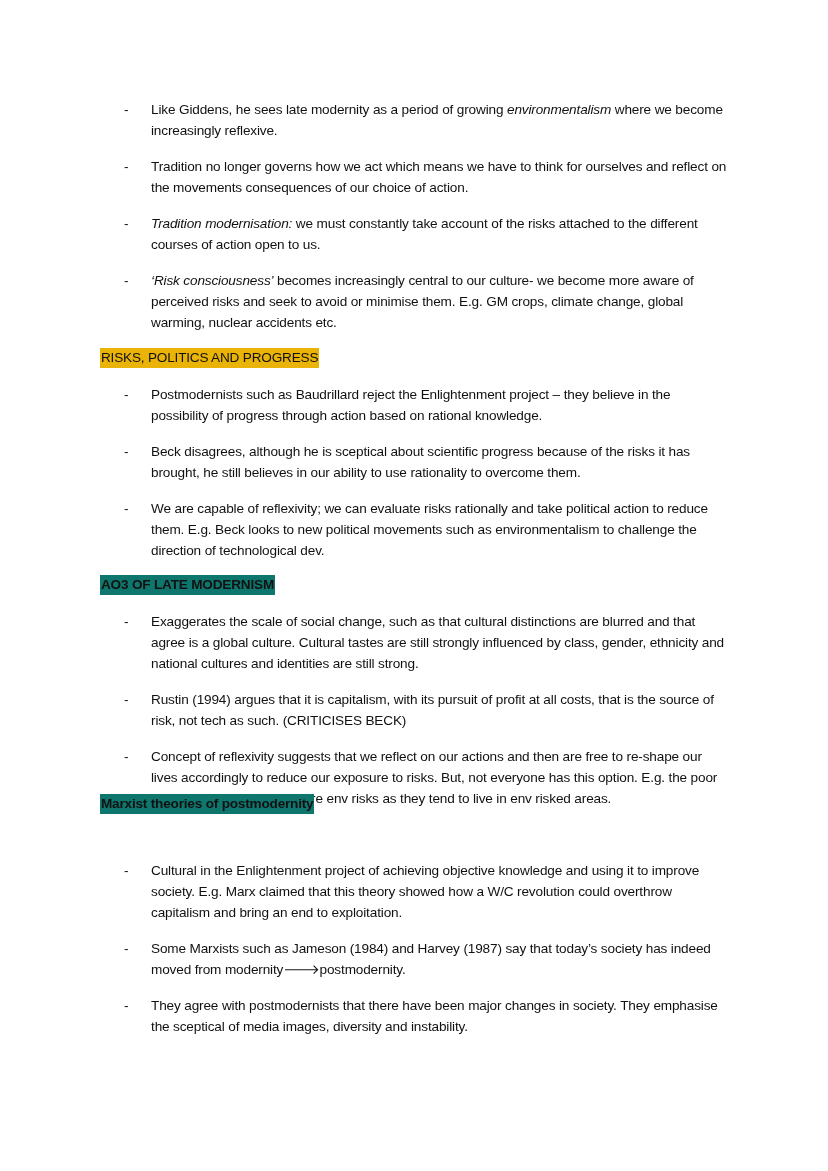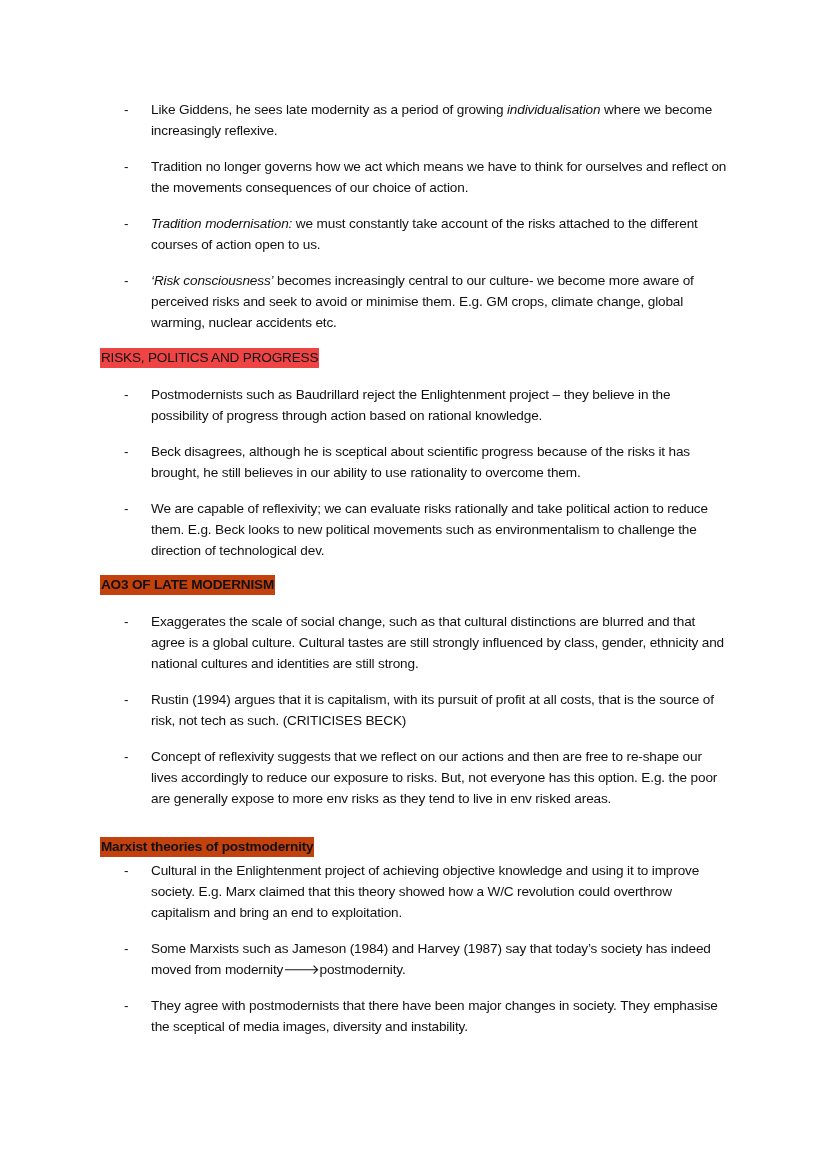--- a/index.html
+++ b/index.html
@@ -42,32 +42,32 @@
     }
     .heading {
       position: absolute;
       left: 100px;
       font-size: 13.6px;
       line-height: 20px;
       padding: 0 1px;
       letter-spacing: -0.2px;
     }
     .heading.bold { font-weight: bold; }
-    .hl-cyan { background: #ef4444; }
-    .hl-yellow { background: #c2410c; }
+    .hl-cyan { background: #eab308; }
+    .hl-yellow { background: #0f766e; }
     em { font-style: italic; }
   </style>
 </head>
 <body>
 
 <div class="page">
 
   <div class="bullet" style="top:99px;">
     <span class="dash">-</span>
-    <span class="text"><span>Like Giddens, he sees late modernity as a period of growing </span><em>individualisation</em><span> where we become increasingly reflexive.</span></span>
+    <span class="text"><span>Like Giddens, he sees late modernity as a period of growing </span><em>environmentalism</em><span> where we become increasingly reflexive.</span></span>
   </div>
 
   <div class="bullet" style="top:156px;">
     <span class="dash">-</span>
     <span class="text"><span>Tradition no longer governs how we act which means we have to think for ourselves and reflect on the movements consequences of our choice of action.</span></span>
   </div>
 
   <div class="bullet" style="top:213px;">
     <span class="dash">-</span>
     <span class="text"><em>Tradition modernisation:</em><span> we must constantly take account of the risks attached to the different courses of action open to us.</span></span>
@@ -101,21 +101,21 @@
   </div>
   <div class="bullet" style="top:689px;">
     <span class="dash">-</span>
     <span class="text">Rustin (1994) argues that it is capitalism, with its pursuit of profit at all costs, that is the source of risk, not tech as such. (CRITICISES BECK)</span>
   </div>
   <div class="bullet" style="top:746px;">
     <span class="dash">-</span>
     <span class="text">Concept of reflexivity suggests that we reflect on our actions and then are free to re-shape our lives accordingly to reduce our exposure to risks. But, not everyone has this option. E.g. the poor are generally expose to more env risks as they tend to live in env risked areas.</span>
   </div>
 
-  <div class="heading hl-yellow bold" style="top:837px;">Marxist theories of postmodernity</div>
+  <div class="heading hl-yellow bold" style="top:794px;">Marxist theories of postmodernity</div>
 
   <div class="bullet" style="top:860px;">
     <span class="dash">-</span>
     <span class="text">Cultural in the Enlightenment project of achieving objective knowledge and using it to improve society. E.g. Marx claimed that this theory showed how a W/C revolution could overthrow capitalism and bring an end to exploitation.</span>
   </div>
   <div class="bullet" style="top:938px;">
     <span class="dash">-</span>
     <span class="text">Some Marxists such as Jameson (1984) and Harvey (1987) say that today’s society has indeed moved from modernity🡒postmodernity.</span>
   </div>
   <div class="bullet" style="top:995px;">

